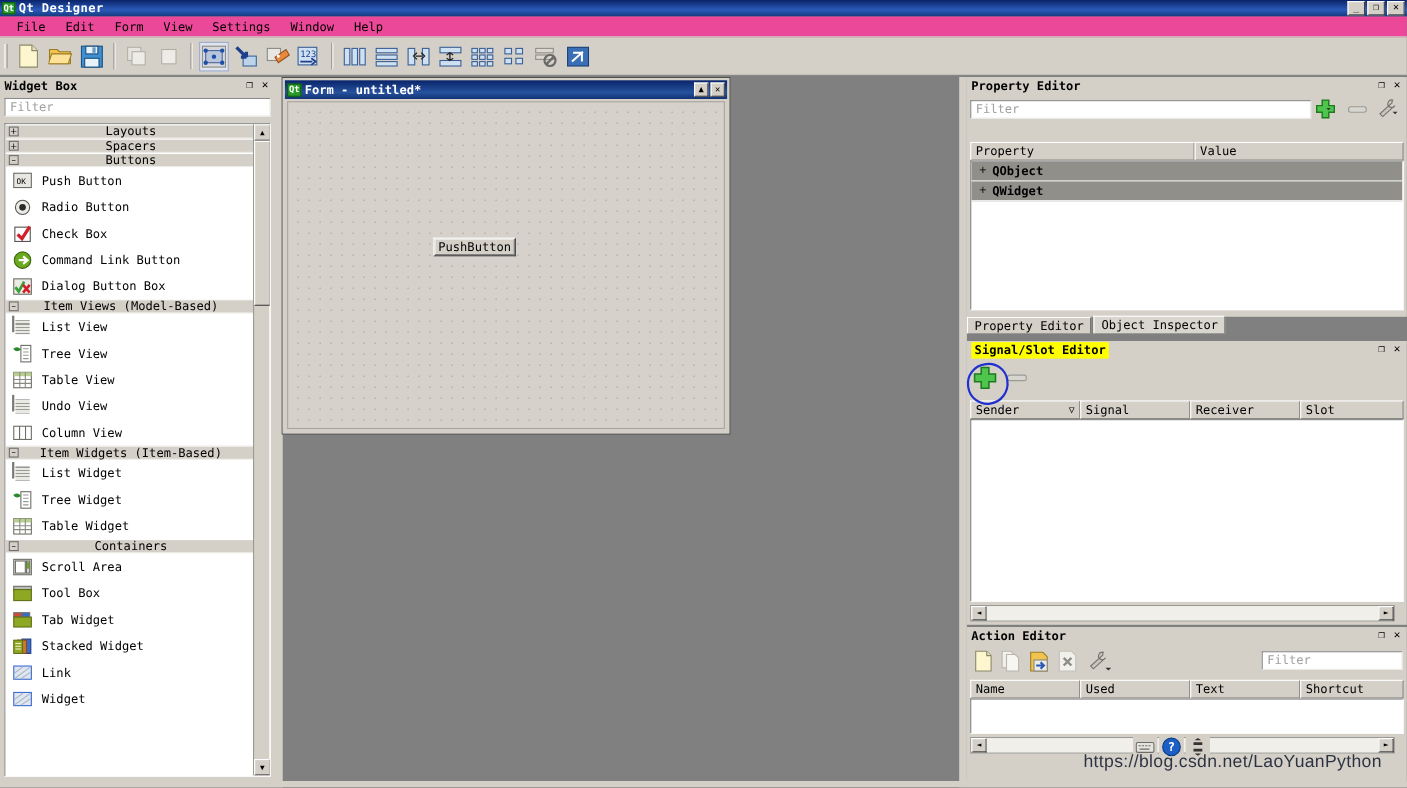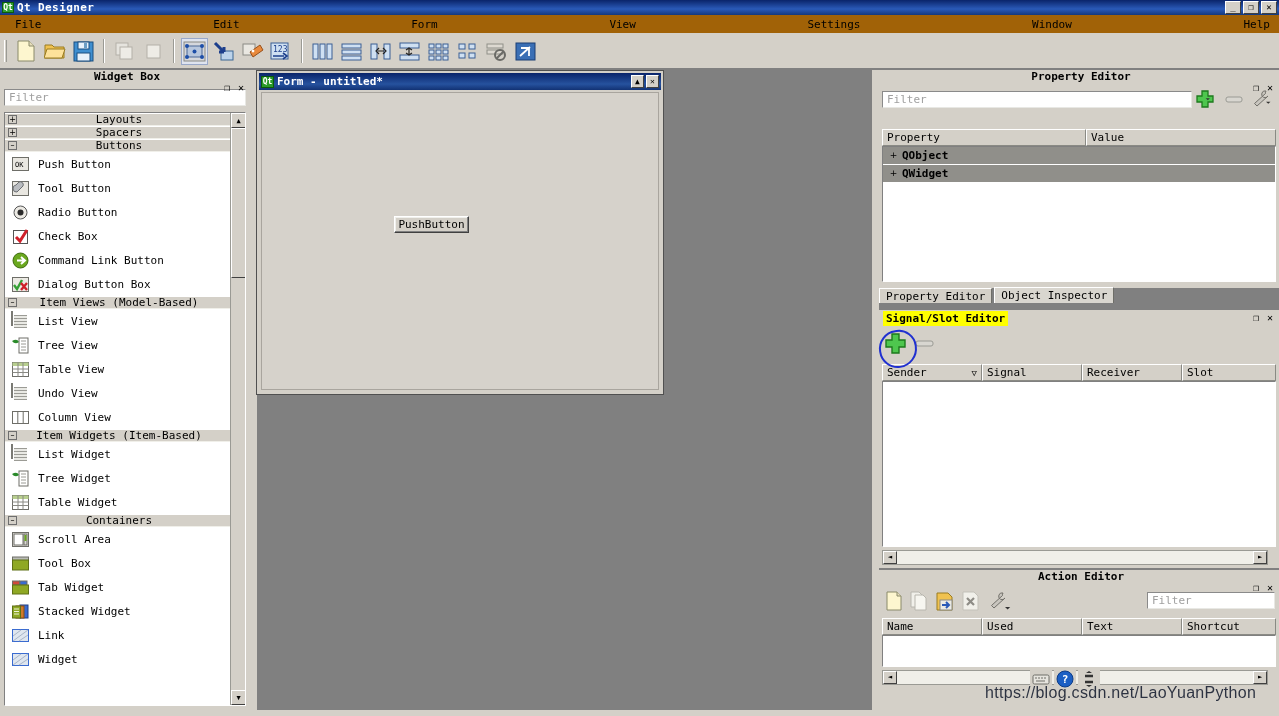--- a/index.html
+++ b/index.html
@@ -26,23 +26,22 @@
   .tb-btns{position:absolute;right:2px;top:1px;display:flex;gap:2px;}
   .tb-btn{
     width:16px;height:13px;background:#d4d0c8;
     border:1px solid #fff;border-right-color:#404040;border-bottom-color:#404040;
     font-size:9px;line-height:11px;text-align:center;color:#000;
   }
 
   
   .menubar{
     position:absolute;left:0;top:15px;width:1279px;height:19px;
-    background:#a16207;display:flex;align-items:center;padding-left:6px;
+    background:#ec4899;display:flex;align-items:center;padding-left:6px;
     border-bottom:1px solid #d4d0c8;
-    justify-content:space-between;
   }
   .menu-item{padding:2px 9px;font-size:11px;color:#000;cursor:default;}
 
   
   .toolbar{
     position:absolute;left:0;top:34px;width:1279px;height:35px;
     background:#d4d0c8;display:flex;align-items:center;
     border-bottom:1px solid #808080;
   }
   .grip{width:3px;height:22px;margin:0 4px 0 4px;
@@ -55,21 +54,21 @@
   .tsep{width:2px;height:24px;margin:0 5px;
     border-left:1px solid #9a9a94;border-right:1px solid #fff;}
 
   
   .ic{display:block;}
 
   
   .dock{position:absolute;background:#d4d0c8;}
   .dock-title{
     height:16px;display:flex;align-items:center;font-weight:bold;font-size:11px;
-    padding-left:4px;color:#000;flex-direction:column;
+    padding-left:4px;color:#000;
   }
   .dock-title .dt-btns{margin-left:auto;display:flex;gap:8px;padding-right:6px;}
   .dt-b{font-size:10px;color:#000;line-height:10px;}
 
   #widgetbox{left:0;top:70px;width:250px;height:646px;}
   .wb-filter{
     margin:3px 4px 2px 4px;height:17px;background:#fff;
     border:1px solid #8a8a8a;border-right-color:#e8e8e4;border-bottom-color:#e8e8e4;
     display:flex;align-items:center;padding-left:4px;color:#a0a0a0;font-size:11px;
   }
@@ -449,29 +448,20 @@
         <div class="wb-item">
           <span class="wic">
             <svg width="19" height="19">
                 <rect x="1.5" y="2.5" width="16" height="13" fill="#e9e7e1" stroke="#6e6e68"></rect>
             <text x="4" y="12" font-size="7" font-family="monospace" fill="#000">OK</text>
               </svg>
           </span>
           <span class="lbl">Push Button</span>
         </div>
 
-        <div class="wb-item">
-          <span class="wic">
-            <svg width="19" height="19">
-                <rect x="1.5" y="2.5" width="16" height="14" fill="#e9e7e1" stroke="#6e6e68"></rect>
-            <path d="M6 13 l6 -6 a3 3 0 0 0 -4 -4 l-3 3 a3 3 0 0 0 1 7z" fill="#b9bcc0" stroke="#6b6e72"></path>
-              </svg>
-          </span>
-          <span class="lbl">Tool Button</span>
-        </div>
 
         <div class="wb-item">
           <span class="wic">
             <svg width="19" height="19">
                 <circle cx="9.5" cy="9.5" r="6.5" fill="#eceae4" stroke="#555"></circle>
             <circle cx="9.5" cy="9.5" r="3" fill="#2a2a2a"></circle>
               </svg>
           </span>
           <span class="lbl">Radio Button</span>
         </div>

